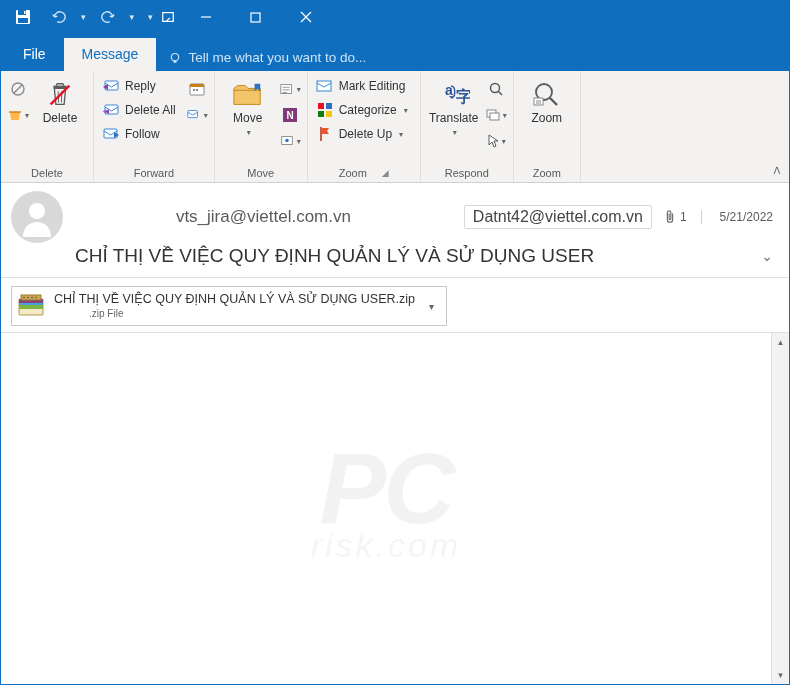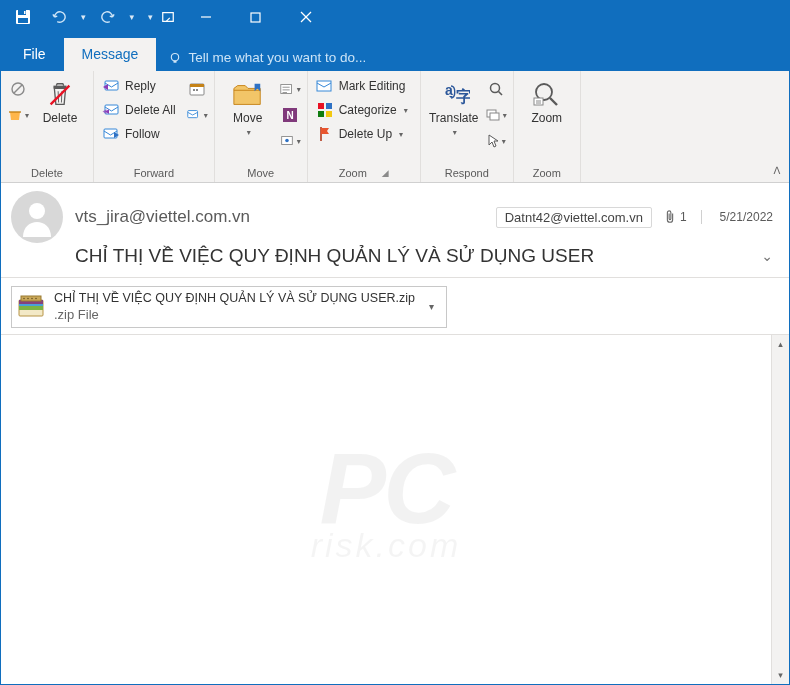--- a/index.html
+++ b/index.html
@@ -57,41 +57,41 @@
     padding: 2px 6px 2px 2px; white-space:nowrap;
   }
   .smallbtn .sico { width:18px; height:18px; display:flex; align-items:center; justify-content:center; }
   .tinystack { display:flex; flex-direction:column; gap:6px; padding-top:4px; }
   .tinybtn { width:22px; height:20px; display:flex; align-items:center; justify-content:center; }
   .dd { font-size:8px; color:#666; margin-left:2px; }
   .ribbon-collapse { width:24px; display:flex; align-items:flex-end; justify-content:center; padding-bottom:6px; color:#666; font-size:10px; }
 
   
   .msghdr { padding: 8px 16px 10px 10px; border-bottom:1px solid #e1dfdd; flex-shrink:0; }
-  .msghdr .row1 { display:flex; align-items:center; gap:12px; }
+  .msghdr .row1 { display:flex; align-items:center; gap:12px;text-align:center; }
   .avatar { width:52px; height:52px; border-radius:50%; background:#d8d8d8; display:flex; align-items:center; justify-content:center; flex-shrink:0; }
   .fromwrap { flex:1; }
   .from { color:#5a5a5a; font-size:17px; }
-  .to { color:#444; font-size:13px; border:1px solid #d8d8d8; border-radius:2px; padding:2px 8px; }
+  .to { color:#444; font-size:16px; border:1px solid #d8d8d8; border-radius:2px; padding:2px 8px; }
   .meta { display:flex; align-items:center; gap:18px; color:#5a5a5a; font-size:12px; }
   .meta .attcount { display:flex; align-items:center; gap:4px; border-right:1px solid #d0d0d0; padding-right:14px; }
   .clip { width:12px; height:14px; }
   .subjectrow { display:flex; align-items:center; padding-left:64px; padding-top:2px; }
   .subject { color:#333; font-size:19px; font-weight:400; flex:1; }
   .expand { color:#777; font-size:14px; }
 
   
   .attarea { padding: 8px 10px 6px; border-bottom:1px solid #e1dfdd; flex-shrink:0; }
   .attbox {
     display:inline-flex; align-items:center; gap:8px; border:1px solid #c8c8c8;
     padding:4px 6px 4px 4px; font-size:12.5px; color:#333; max-width:540px;
   }
   .attico { width:30px; height:30px; flex-shrink:0; }
   .attinfo { line-height:1.25; }
-  .attinfo .sub { color:#666; font-size:13px; }
+  .attinfo .sub { color:#666; font-size:10px;margin-left:35px; }
   .attbox .attdd { padding:6px; color:#666; font-size:10px; }
 
   
   .body {
     flex:1; background:#fff; position:relative; overflow:hidden;
   }
   .watermark {
     position:absolute; inset:0; display:flex; align-items:center; justify-content:center;
     font-size:100px; font-weight:700; color:rgba(0,0,0,0.05);
     font-style:italic; letter-spacing:-3px; user-select:none;

